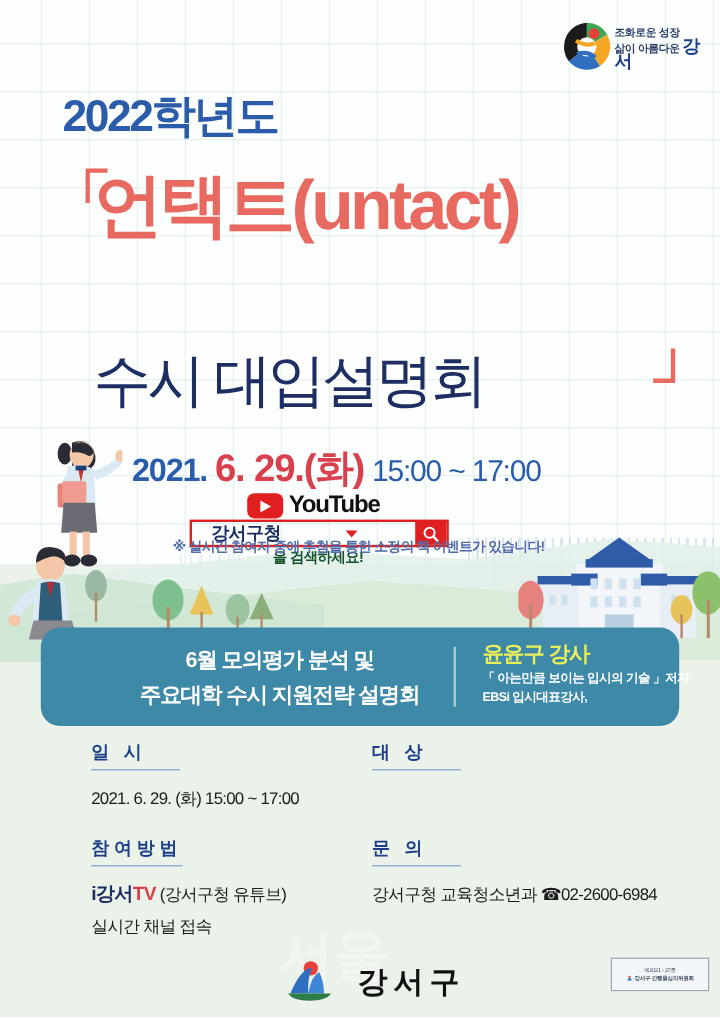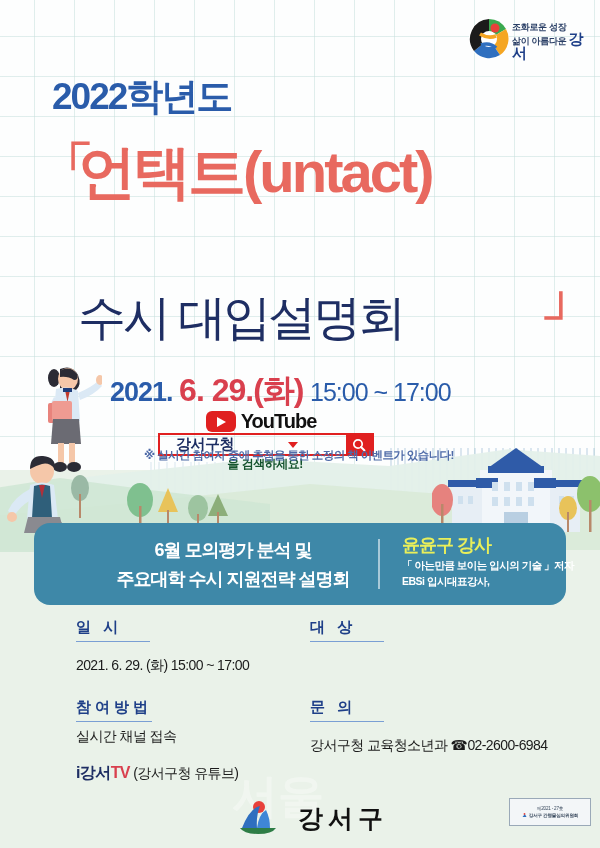--- a/index.html
+++ b/index.html
@@ -358,24 +358,24 @@
       <div class="info-label">일  시</div>
       <div class="info-val">2021. 6. 29. (화) 15:00 ~ 17:00</div>
     </div>
 
     <div class="info-col c-right r1">
       <div class="info-label">대  상</div>
     </div>
 
     <div class="info-col c-left r2">
       <div class="info-label">참여방법</div>
-      <div class="info-val" style="margin-top:2px;">실시간 채널 접속</div>
       <div class="info-val">
         <span class="ch-navy">i</span><span class="ch-navy">강서</span><span class="ch-red">TV</span><span> (강서구청 유튜브)</span>
       </div>
+      <div class="info-val" style="margin-top:2px;">실시간 채널 접속</div>
     </div>
 
     <div class="info-col c-right r2">
       <div class="info-label">문  의</div>
       <div class="info-val">강서구청 교육청소년과 ☎02-2600-6984</div>
     </div>
 
   </div>
 
   <svg class="watermark" viewBox="0 0 150 70">

